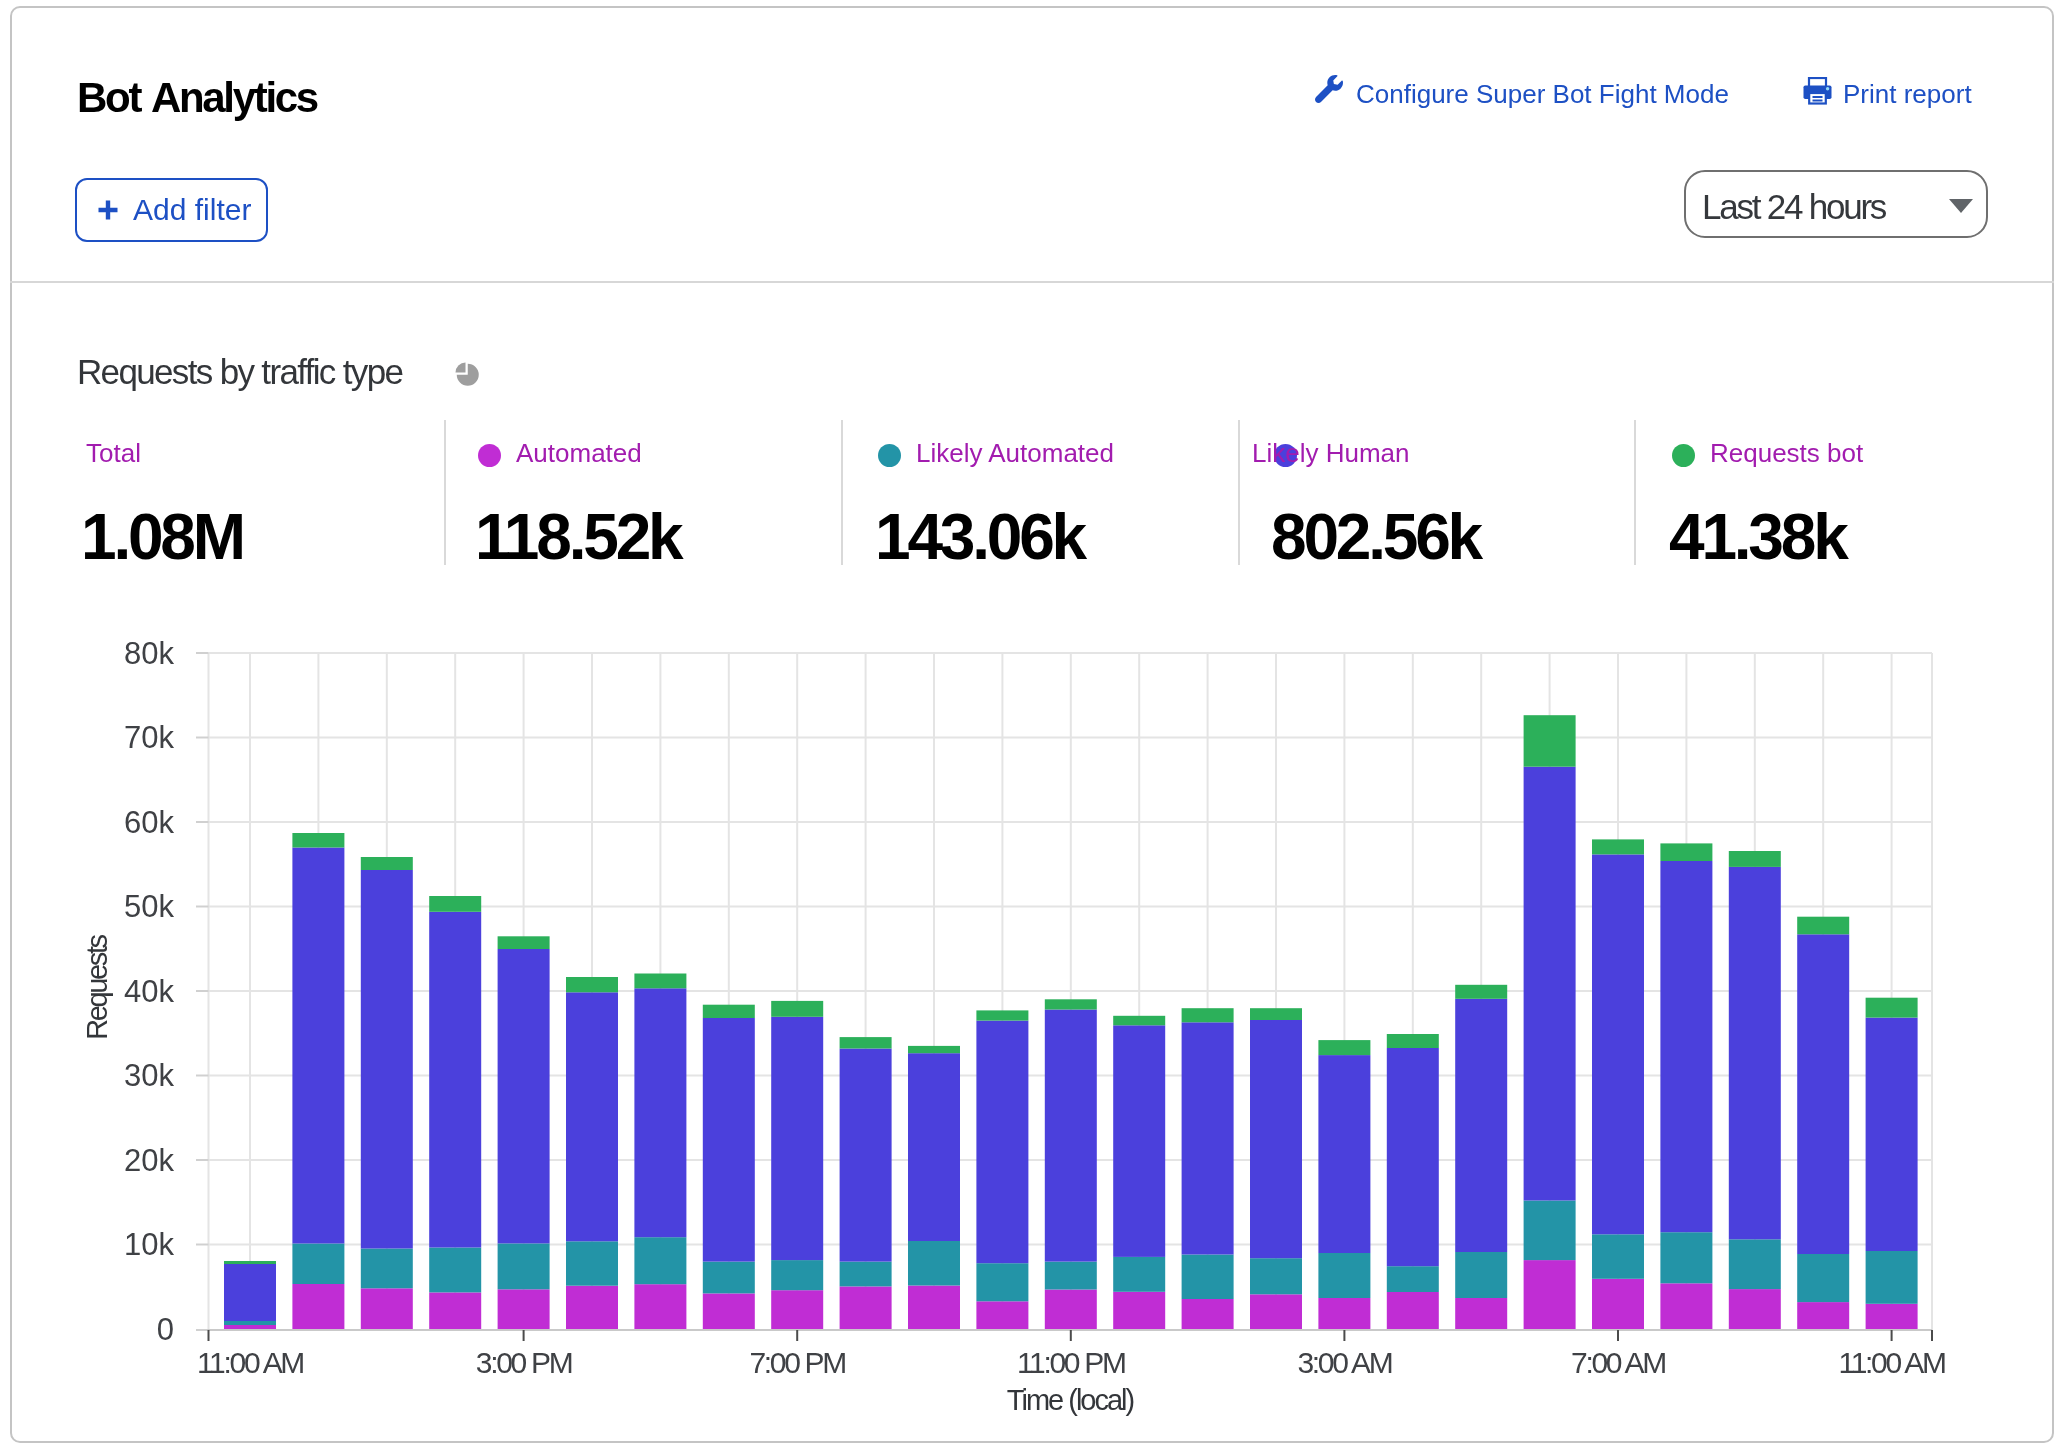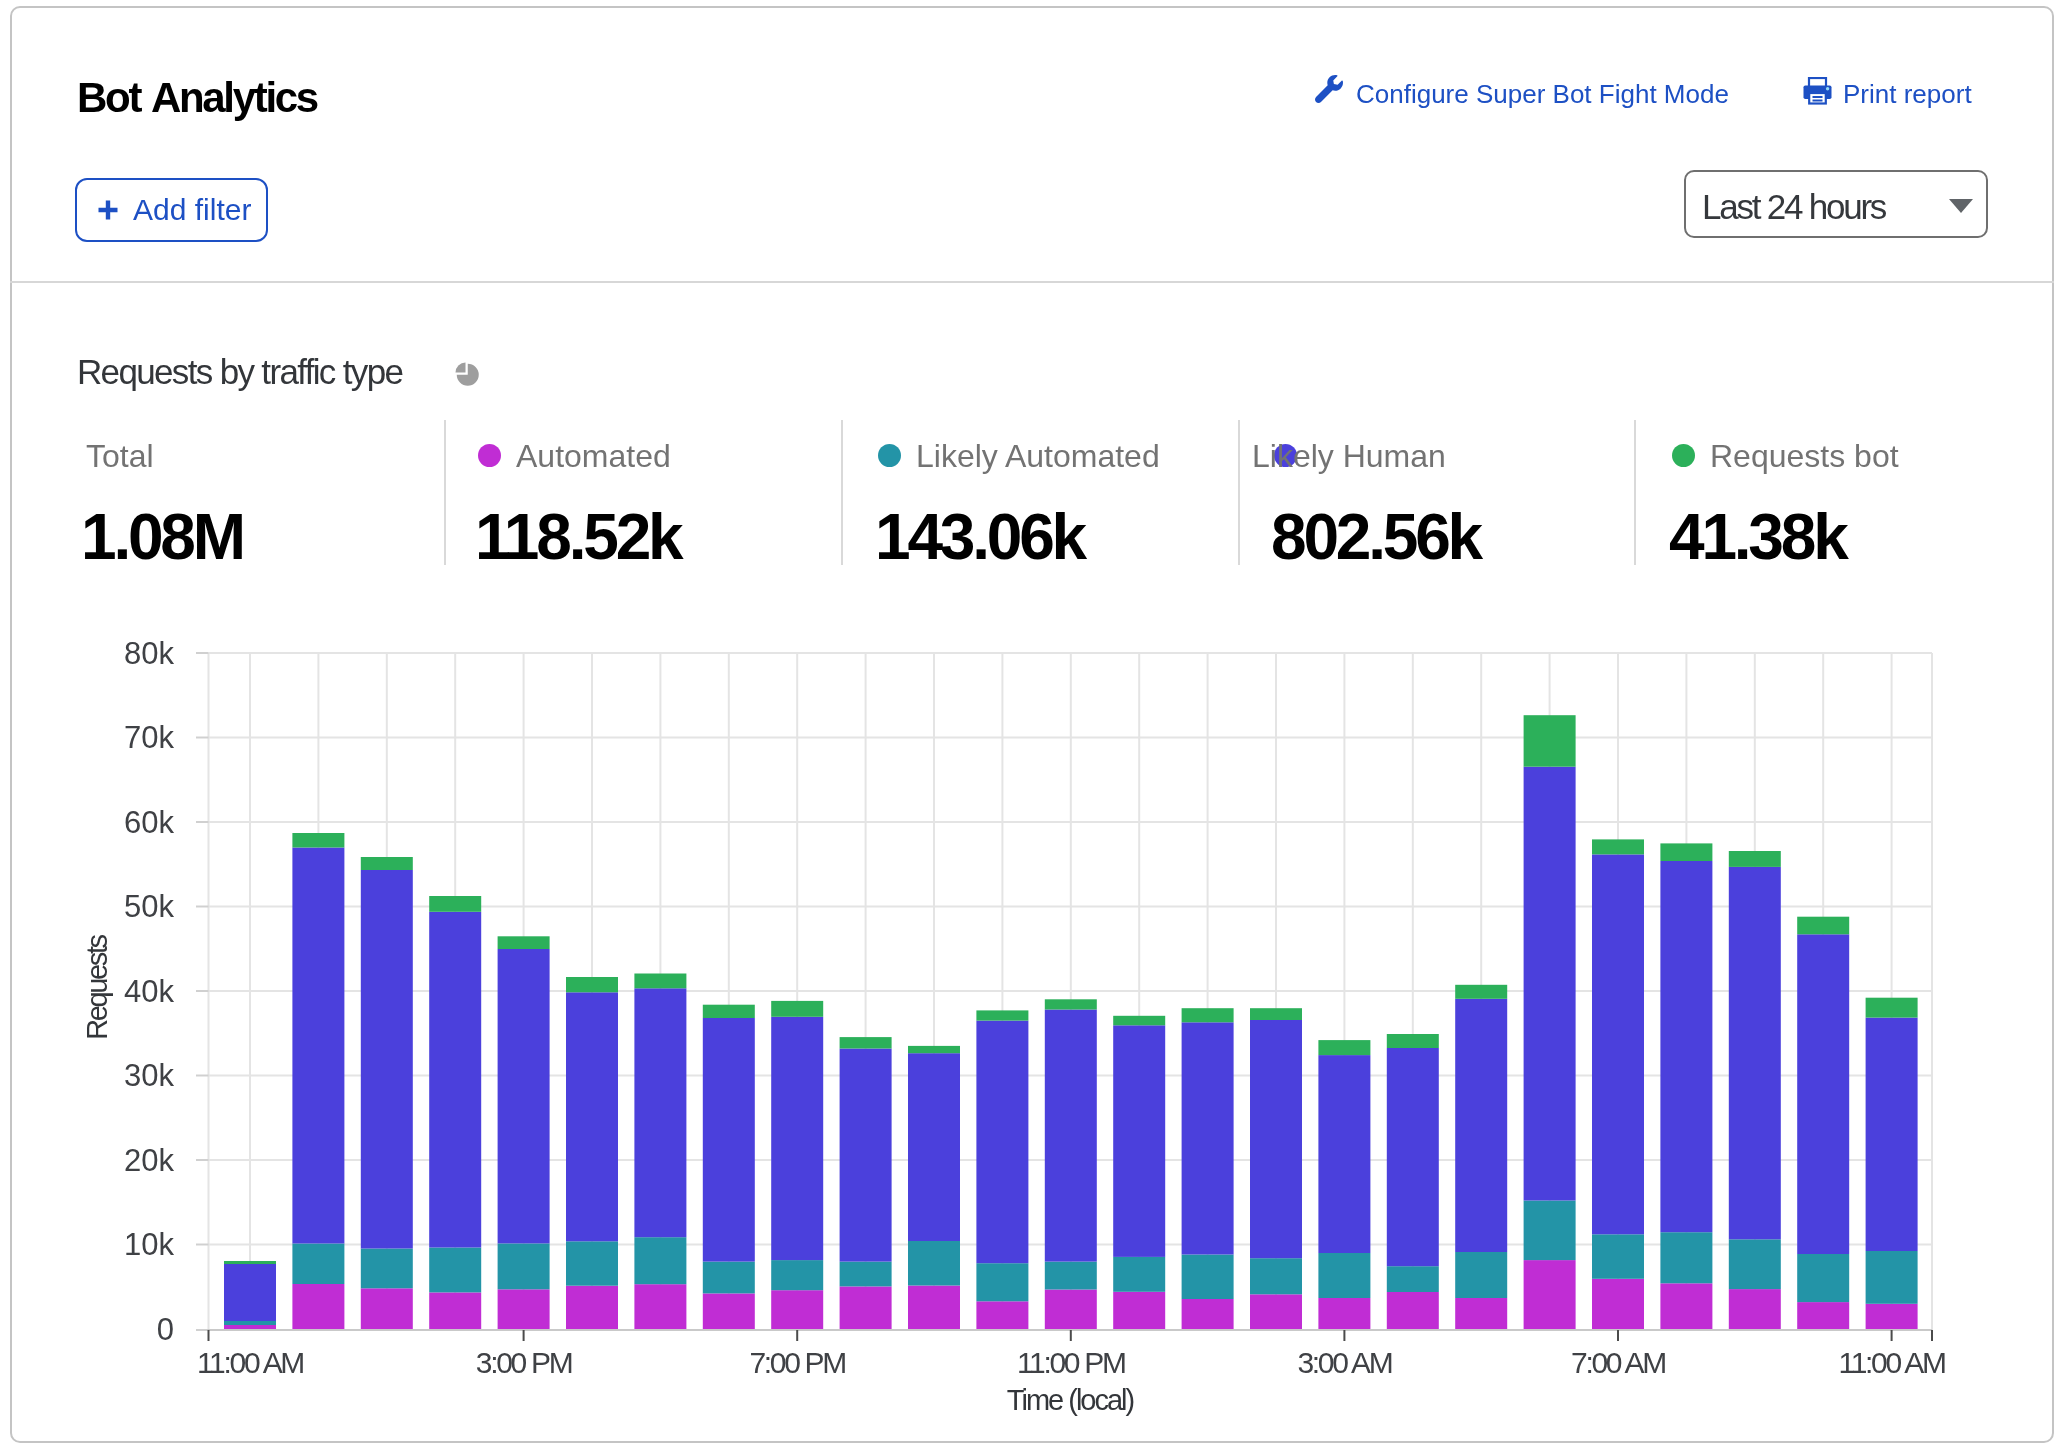--- a/index.html
+++ b/index.html
@@ -2,26 +2,26 @@
 <html><head><meta charset="utf-8">
 <style>
 *{margin:0;padding:0;box-sizing:border-box}
 html,body{width:2062px;height:1450px;background:#fff;font-family:"Liberation Sans",sans-serif;position:relative;overflow:hidden}
 .card{position:absolute;left:10px;top:6px;width:2044px;height:1437px;border:2px solid #c4c4c4;border-radius:10px;background:#fff}
 .hdiv{position:absolute;left:10px;top:281px;width:2044px;height:2px;background:#d7d7d7}
 .title{position:absolute;left:77px;top:74px;font-size:42px;font-weight:700;color:#000000;letter-spacing:-2.3px;word-spacing:3px}
 .link{position:absolute;font-size:26px;color:#1d50c4}
 .btn{position:absolute;left:75px;top:178px;width:193px;height:64px;border:2.5px solid #1d50c4;border-radius:12px}
 .btntext{position:absolute;left:58px;top:15px;font-size:30px;color:#1d50c4}
-.dd{position:absolute;left:1684px;top:170px;width:304px;height:68px;border:2px solid #6f6f6f;border-radius:10px;background:#fff}
+.dd{position:absolute;left:1684px;top:170px;width:304px;height:68px;border:2px solid #6f6f6f;border-radius:21px;background:#fff}
 .ddtext{position:absolute;left:16px;top:15px;font-size:35px;color:#35383c;letter-spacing:-2.23px}
 .ddtri{position:absolute;left:263px;top:27px;width:0;height:0;border-left:12px solid transparent;border-right:12px solid transparent;border-top:14px solid #606468}
 .h2{position:absolute;left:77px;top:352px;font-size:35px;font-weight:400;color:#33363a;letter-spacing:-1.66px}
 .dot{position:absolute;top:444px;width:23px;height:23px;border-radius:50%}
-.slabel{position:absolute;top:438px;font-size:32px;color:#737373}
+.slabel{position:absolute;top:438px;font-size:26px;color:#a21caf}
 .sval{position:absolute;top:500px;font-size:64px;font-weight:700;color:#000000;letter-spacing:-3.2px}
 .sdiv{position:absolute;top:420px;width:2px;height:145px;background:#d9d9d9}
 </style></head>
 <body>
 <div class="card"></div>
 <div class="hdiv"></div>
 <div class="title">Bot Analytics</div>
 <svg style="position:absolute;left:1315px;top:75px" width="28" height="28" viewBox="0 0 512 512">
     <path fill="#1d50c4" d="M507.73 109.1c-2.24-9.03-13.54-12.09-20.12-5.51l-74.36 74.36-67.88-11.31-11.31-67.88 74.36-74.36c6.62-6.62 3.43-17.9-5.66-20.16-47.38-11.74-99.55.91-136.58 37.93-39.64 39.64-50.55 97.1-34.05 147.2L18.74 402.76c-24.99 24.99-24.99 65.51 0 90.5 24.99 24.99 65.51 24.99 90.5 0l213.21-213.21c50.12 16.71 107.47 5.68 147.37-34.22 37.07-37.07 49.7-89.32 37.91-136.73z"></path>
   </svg>

